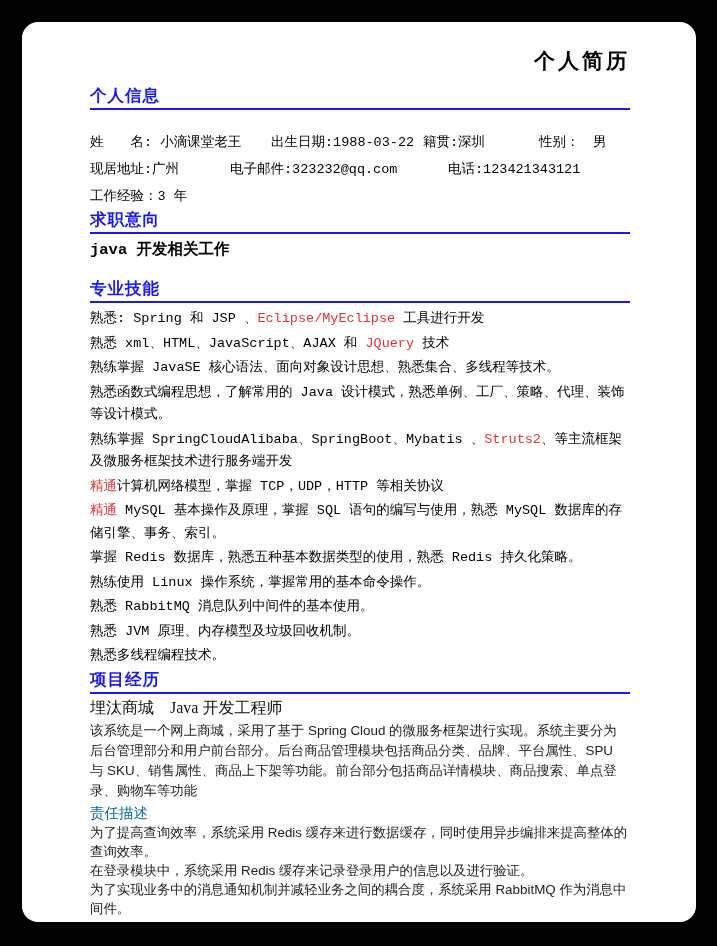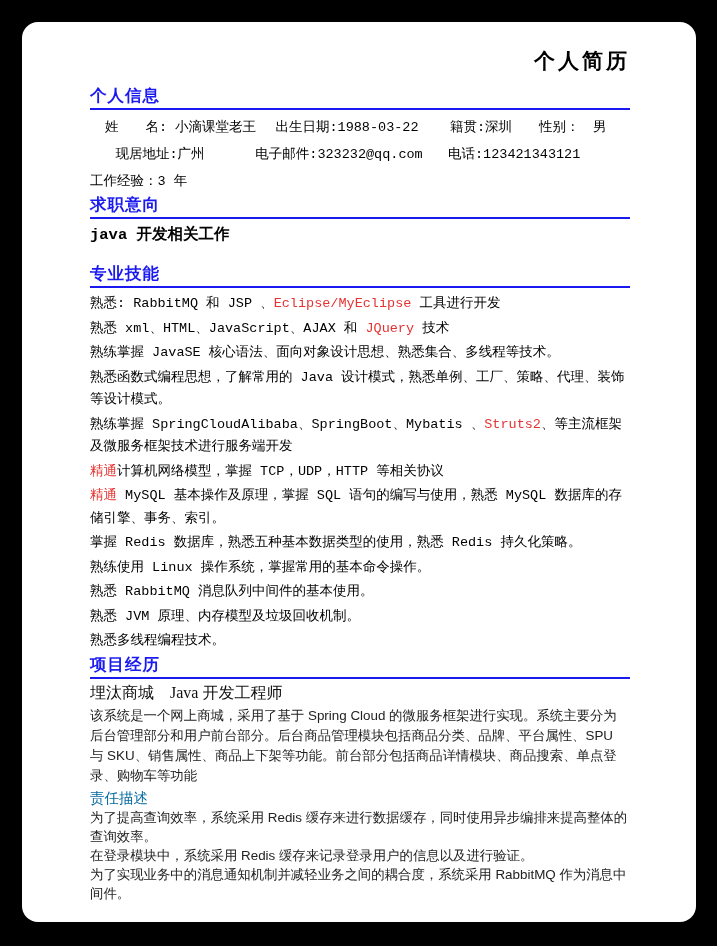--- a/index.html
+++ b/index.html
@@ -37,21 +37,21 @@
     color:var(--blue);
     font-size:16.5px;line-height:19px;
     font-weight:700;
     letter-spacing:1px;
     border-bottom:2px solid var(--blue);
     padding-bottom:3px;
   }
   .mono-zone{
     font-family:"Liberation Mono","DejaVu Sans Mono",monospace;
   }
-  .info-rows{padding-top:4px;text-align:center;}
+  .info-rows{padding-top:19px;}
   .info-row{display:flex;line-height:27px;font-size:13.5px;white-space:nowrap;}
   .r1c1{width:181px;}
   .r1c2{width:152px;}
   .r1c3{width:116px;}
   .r2c1{width:140px;}
   .r2c2{width:218px;}
   .sec-job{margin-top:0;}
   .job-text{
     margin:6px 0 0 0;
     font-size:15.5px;line-height:21px;
@@ -117,21 +117,21 @@
   </section>
 
   <section class="sec-job">
     <h2 class="sec-heading">求职意向</h2>
     <p class="job-text mono-zone">java 开发相关工作</p>
   </section>
 
   <section class="sec-skills">
     <h2 class="sec-heading">专业技能</h2>
     <div class="skills-list mono-zone">
-      <p class="skill-line"><span>熟悉: RabbitMQ 和 JSP 、</span><span class="red">Eclipse/MyEclipse</span><span> 工具进行开发</span></p>
+      <p class="skill-line"><span>熟悉: Spring 和 JSP 、</span><span class="red">Eclipse/MyEclipse</span><span> 工具进行开发</span></p>
       <p class="skill-line"><span>熟悉 xml、HTML、JavaScript、AJAX 和 </span><span class="red">JQuery</span><span> 技术</span></p>
       <p class="skill-line"><span>熟练掌握 JavaSE 核心语法、面向对象设计思想、熟悉集合、多线程等技术。</span></p>
       <p class="skill-line"><span>熟悉函数式编程思想，了解常用的 Java 设计模式，熟悉单例、工厂、策略、代理、装饰等设计模式。</span></p>
       <p class="skill-line"><span>熟练掌握 SpringCloudAlibaba、SpringBoot、Mybatis 、</span><span class="red">Struts2</span><span>、等主流框架及微服务框架技术进行服务端开发</span></p>
       <p class="skill-line"><span class="red">精通</span><span>计算机网络模型，掌握 TCP，UDP，HTTP 等相关协议</span></p>
       <p class="skill-line"><span class="red">精通</span><span> MySQL 基本操作及原理，掌握 SQL 语句的编写与使用，熟悉 MySQL 数据库的存储引擎、事务、索引。</span></p>
       <p class="skill-line"><span>掌握 Redis 数据库，熟悉五种基本数据类型的使用，熟悉 Redis 持久化策略。</span></p>
       <p class="skill-line"><span>熟练使用 Linux 操作系统，掌握常用的基本命令操作。</span></p>
       <p class="skill-line"><span>熟悉 RabbitMQ 消息队列中间件的基本使用。</span></p>
       <p class="skill-line"><span>熟悉 JVM 原理、内存模型及垃圾回收机制。</span></p>

